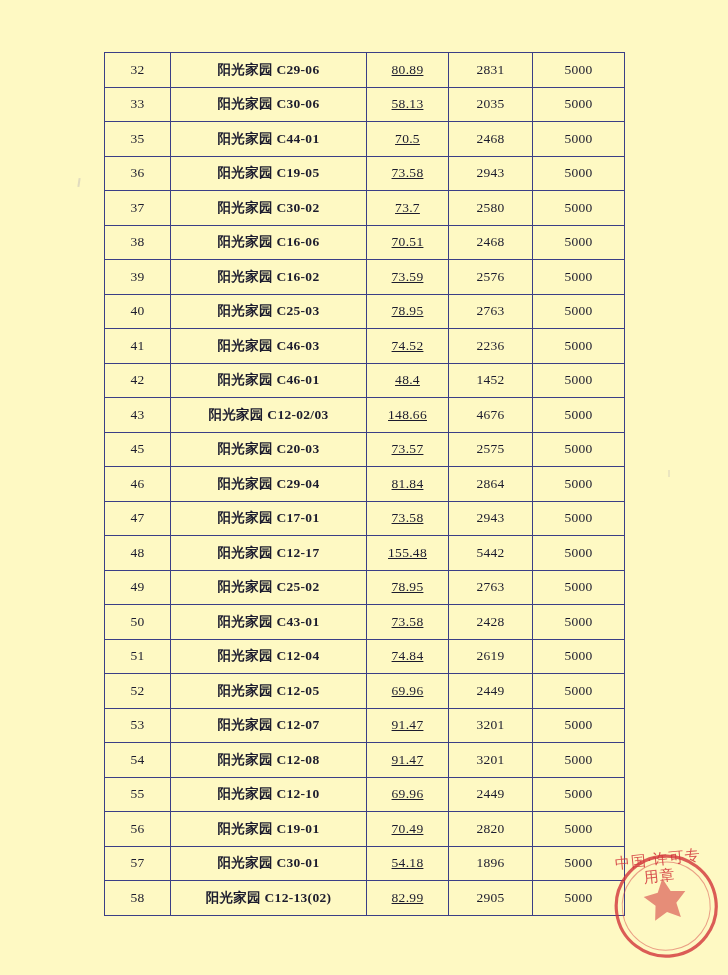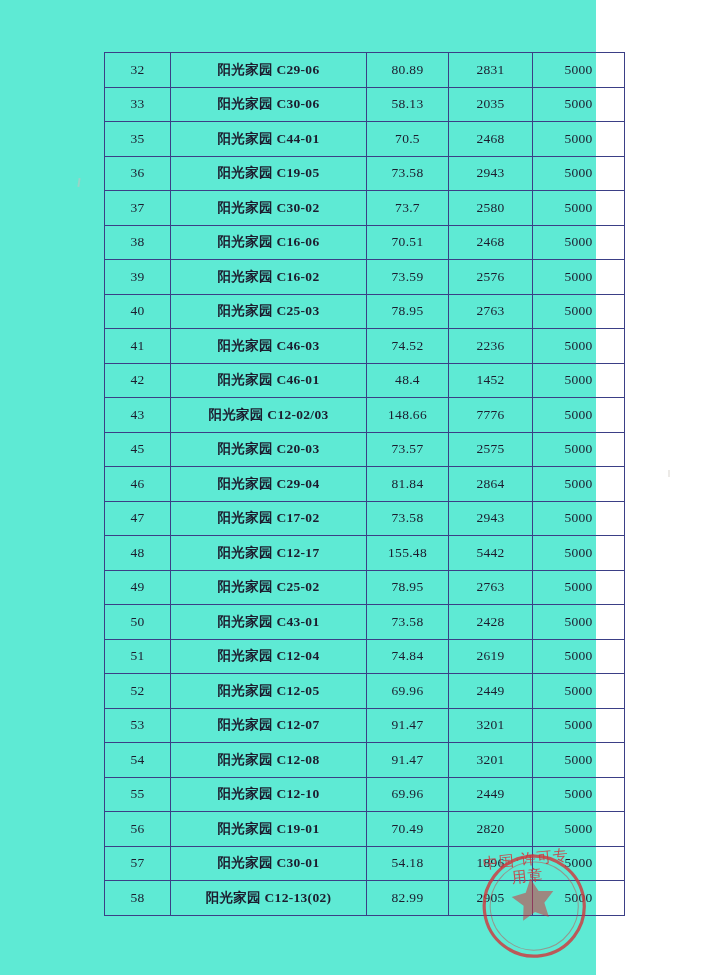--- a/index.html
+++ b/index.html
@@ -12,23 +12,23 @@
     height: 975px;
     position: relative;
     font-family: "Liberation Serif", serif;
     overflow: hidden;
   }
 
   
   .page {
     position: absolute;
     top: 0; left: 0;
-    width: 596px;
+    width: 728px;
     height: 975px;
-    background: #5eead4;
+    background: #fef9c3;
   }
 
   .table-wrap {
     position: absolute;
     left: 104px;
     top: 52px;
     width: 520px;
   }
 
   table.doc-table {
@@ -52,21 +52,21 @@
 
   
   col.c-idx   { width: 66px; }
   col.c-name  { width: 196px; }
   col.c-area  { width: 82px; }
   col.c-amt   { width: 84px; }
   col.c-fee   { width: 92px; }
 
   td.idx  { font-size: 13px; }
   td.name { font-size: 14px; letter-spacing: 0.6px; font-weight: bold; }
-  td.area { font-size: 13px; letter-spacing: 1px; }
+  td.area { font-size: 13px; letter-spacing: 1px; text-decoration: underline; }
   td.amt  { font-size: 13px; letter-spacing: 1px; }
   td.fee  { font-size: 13px; letter-spacing: 1px; margin-top: 33px; }
 
   
   .scan-mark {
     position: absolute;
     background: #c9c2bb;
   }
   .mark-a { left: 78px; top: 178px; width: 2px; height: 9px; transform: rotate(8deg); opacity: .55; }
   .mark-b { left: 668px; top: 470px; width: 2px; height: 7px; opacity: .35; }
@@ -182,40 +182,40 @@
             <td class="idx">42</td>
             <td class="name">阳光家园 C46-01</td>
             <td class="area">48.4</td>
             <td class="amt">1452</td>
             <td class="fee">5000</td>
           </tr>
           <tr>
             <td class="idx">43</td>
             <td class="name">阳光家园 C12-02/03</td>
             <td class="area">148.66</td>
-            <td class="amt">7776</td>
+            <td class="amt">4676</td>
             <td class="fee">5000</td>
           </tr>
           <tr>
             <td class="idx">45</td>
             <td class="name">阳光家园 C20-03</td>
             <td class="area">73.57</td>
             <td class="amt">2575</td>
             <td class="fee">5000</td>
           </tr>
           <tr>
             <td class="idx">46</td>
             <td class="name">阳光家园 C29-04</td>
             <td class="area">81.84</td>
             <td class="amt">2864</td>
             <td class="fee">5000</td>
           </tr>
           <tr>
             <td class="idx">47</td>
-            <td class="name">阳光家园 C17-02</td>
+            <td class="name">阳光家园 C17-01</td>
             <td class="area">73.58</td>
             <td class="amt">2943</td>
             <td class="fee">5000</td>
           </tr>
           <tr>
             <td class="idx">48</td>
             <td class="name">阳光家园 C12-17</td>
             <td class="area">155.48</td>
             <td class="amt">5442</td>
             <td class="fee">5000</td>

